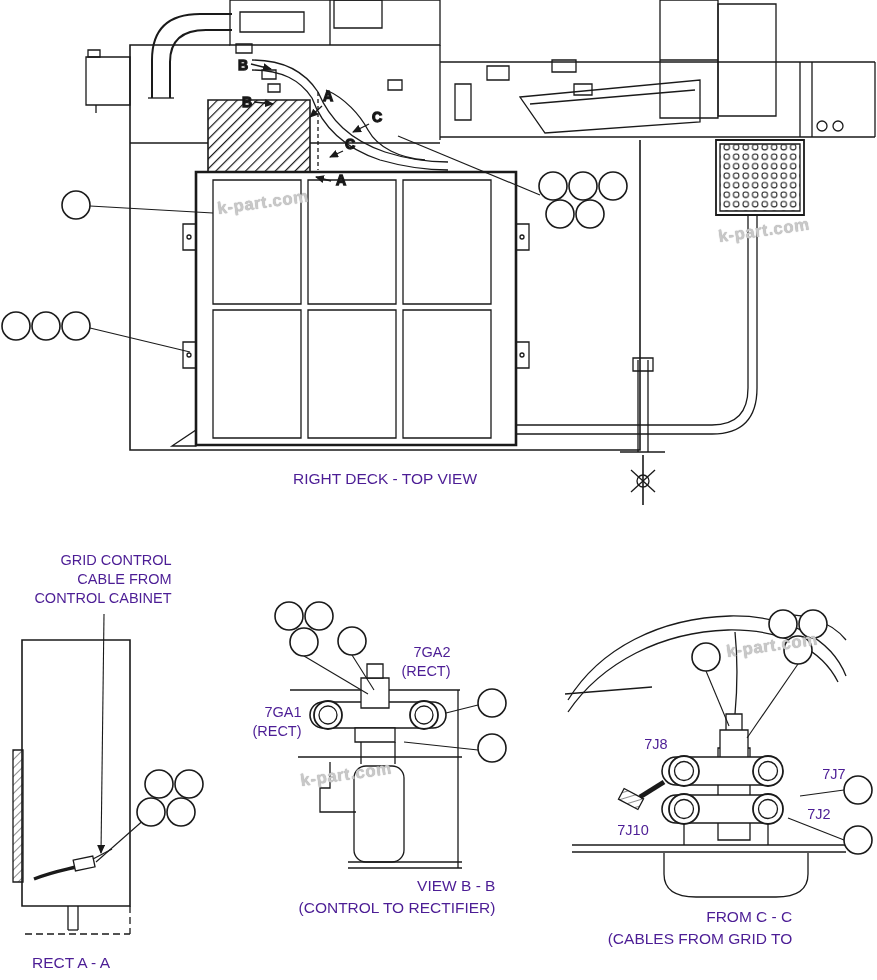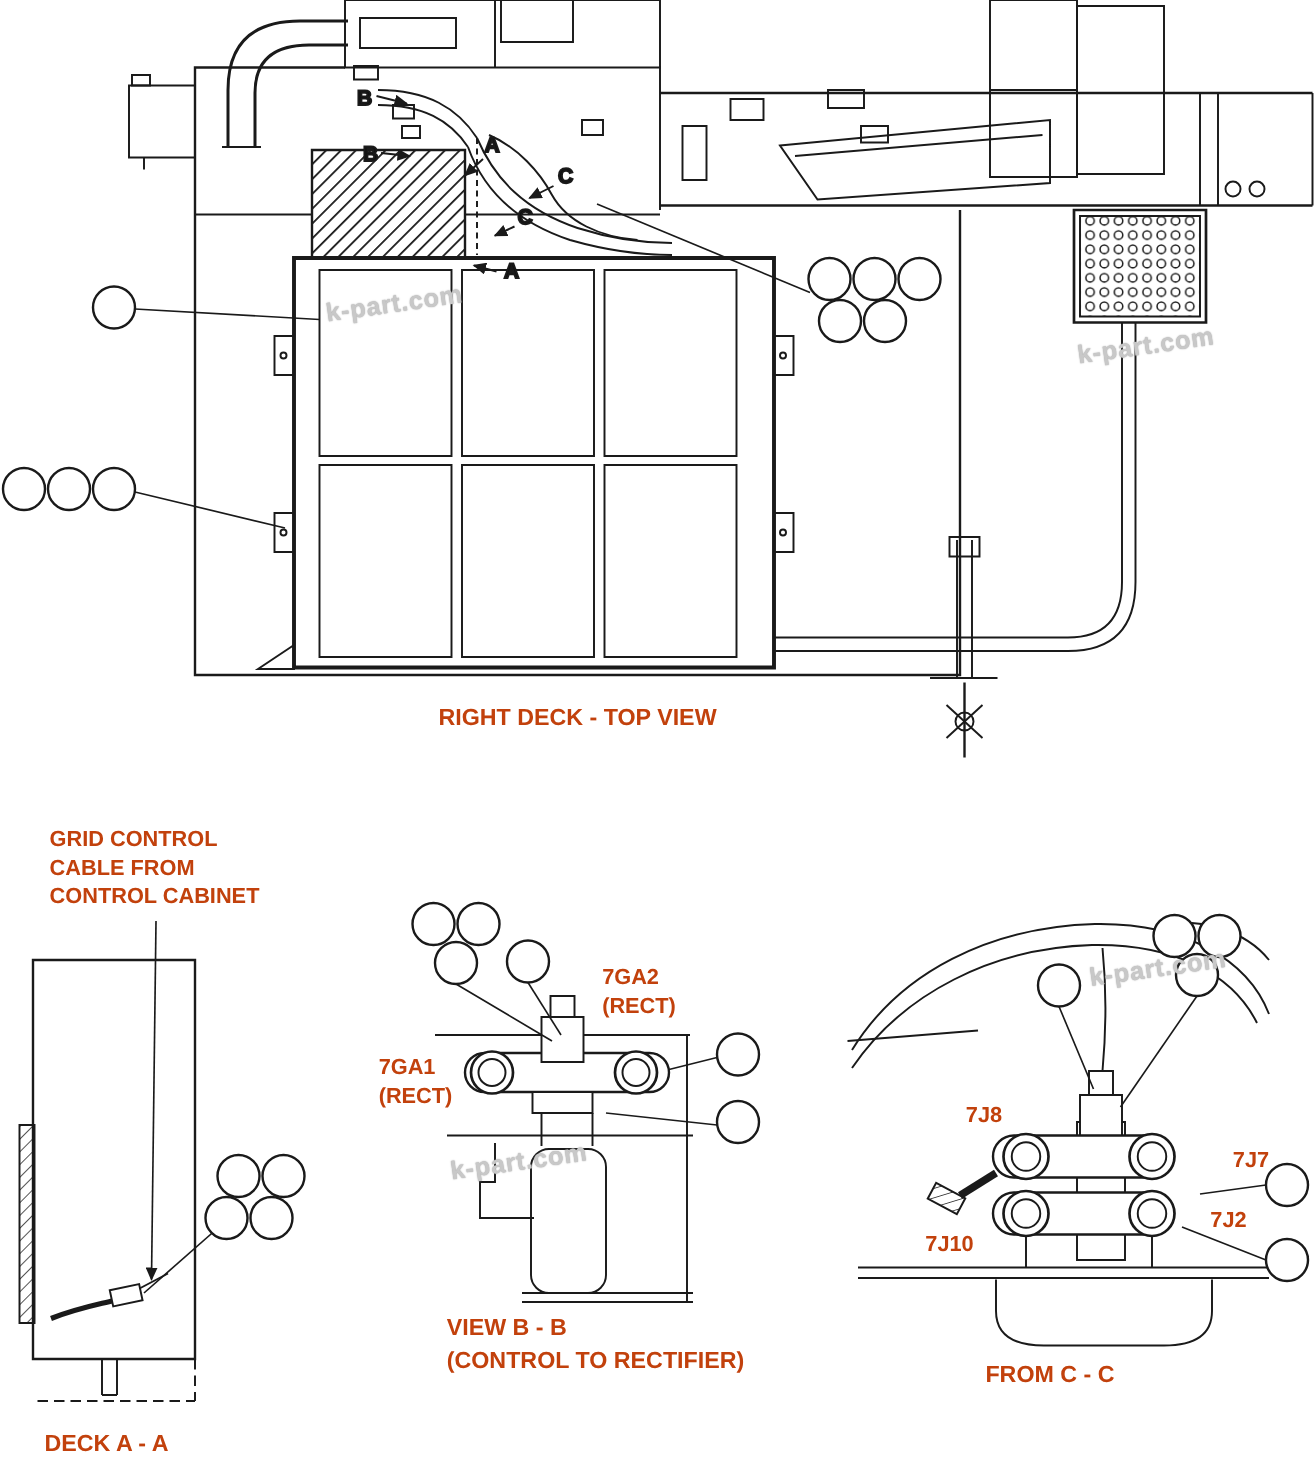--- a/index.html
+++ b/index.html
@@ -7,25 +7,25 @@
     position:relative; width:877px; height:980px; background:#ffffff;
     font-family:"Liberation Sans", sans-serif; overflow:hidden;
   }
   svg { position:absolute; left:0; top:0; }
   svg * { vector-effect:non-scaling-stroke; }
   svg text {
     font-family:"Liberation Sans", sans-serif;
     font-weight:bold; font-size:14px; fill:#101010;
   }
   .lbl {
-    position:absolute; font-weight:bold; color:#c2410c;
+    position:absolute; font-weight:normal; color:#4c1d95;
     white-space:nowrap; line-height:19px; font-size:14.5px;
   }
   .caption { font-size:15.5px; line-height:22px; text-align:center; }
-  .center { transform:translateX(-50%); text-align:left; }
+  .center { transform:translateX(-50%); text-align:right; }
   .wm {
     position:absolute; font-weight:bold; font-size:17px; color:#c8c8c8;
     text-shadow:0 0 1px #9a9a9a; letter-spacing:0.5px; white-space:nowrap;
     transform:translate(-50%,-50%) rotate(-8deg);
   }
 </style>
 </head>
 <body>
 
 <div class="canvas">
@@ -291,21 +291,21 @@
 </svg>
 
 <div class="lbl caption" style="left:385px; top:468px; transform:translateX(-50%);">RIGHT DECK - TOP VIEW</div>
 
 <div class="lbl center" style="left:103px; top:551px;">
   <div>GRID CONTROL</div>
   <div>CABLE FROM</div>
   <div>CONTROL CABINET</div>
 </div>
 
-<div class="lbl caption" style="left:71px; top:952px; transform:translateX(-50%);">DECK A - A</div>
+<div class="lbl caption" style="left:71px; top:952px; transform:translateX(-50%);">RECT A - A</div>
 
 <div class="lbl center" style="left:426px; top:643px;">
   <div>7GA2</div>
   <div>(RECT)</div>
 </div>
 <div class="lbl center" style="left:277px; top:703px;">
   <div>7GA1</div>
   <div>(RECT)</div>
 </div>
 
@@ -314,20 +314,21 @@
   <div>(CONTROL TO RECTIFIER)</div>
 </div>
 
 <div class="lbl" style="left:656px; top:735px; transform:translateX(-50%);">7J8</div>
 <div class="lbl" style="left:834px; top:765px; transform:translateX(-50%);">7J7</div>
 <div class="lbl" style="left:819px; top:805px; transform:translateX(-50%);">7J2</div>
 <div class="lbl" style="left:633px; top:821px; transform:translateX(-50%);text-align:center;">7J10</div>
 
 <div class="lbl caption center" style="left:700px; top:906px;">
   <div>FROM C - C</div>
+  <div>(CABLES FROM GRID TO</div>
 </div>
 
 <div class="wm" style="left:263px; top:203px;">k-part.com</div>
 <div class="wm" style="left:764px; top:231px;">k-part.com</div>
 <div class="wm" style="left:346px; top:775px;">k-part.com</div>
 <div class="wm" style="left:772px; top:646px;">k-part.com</div>
 
 </div>
 
 </body></html>

